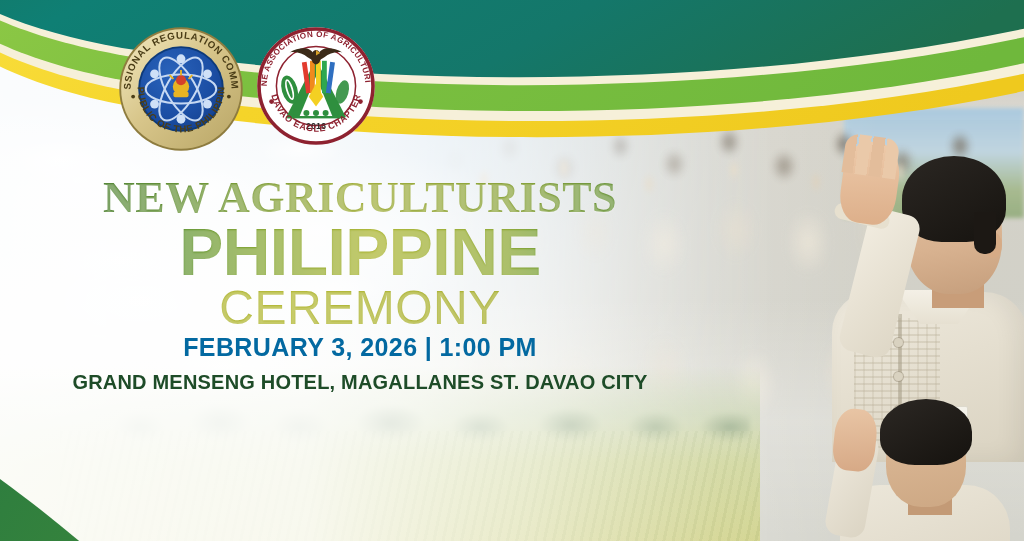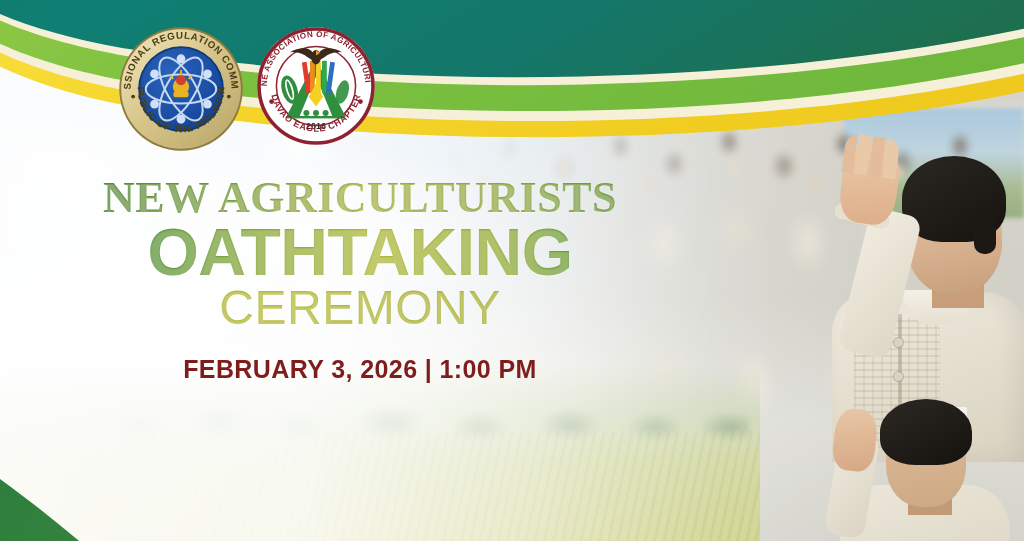--- a/index.html
+++ b/index.html
@@ -239,23 +239,22 @@
     text-shadow:0 1px 2px rgba(255,255,255,.3);
     margin-bottom:-2px;
   }
   .t-line3{
     font-size:48px; font-weight:400; letter-spacing:.5px; line-height:1.04;
     background:linear-gradient(90deg,#a6ae2c 0%, #b0b62d 40%, #a3ab2b 75%, #93a02b 100%);
     -webkit-background-clip:text; background-clip:text; color:transparent;
     text-shadow:0 1px 2px rgba(255,255,255,.3);
   }
   .t-date{
-    margin-top:22px;
     font-size:25px; font-weight:700; letter-spacing:.4px;
-    color:#7f1d1d;
+    color:#0369a1;
   }
   .t-venue{
     margin-top:9px;
     font-size:20px; font-weight:700; letter-spacing:.2px;
     color:#1e4c28;
   }
 </style>
 </head>
 <body>
 
@@ -486,18 +485,19 @@
         <textPath href="#paaBottom" startOffset="50%" text-anchor="middle">DAVAO EAGLE CHAPTER</textPath>
       </text>
       <circle cx="26" cy="126" r="4" fill="#8e2230"></circle>
       <circle cx="174" cy="126" r="4" fill="#8e2230"></circle>
     </svg>
 
   </div>
 
   <div class="text-block">
     <div class="t-line1">NEW AGRICULTURISTS</div>
-    <div class="t-line2">OATHTAKING</div>
+    <div class="t-line2">PHILIPPINE</div>
     <div class="t-line3">CEREMONY</div>
     <div class="t-date">FEBRUARY 3, 2026 | 1:00 PM</div>
+    <div class="t-venue">GRAND MENSENG HOTEL, MAGALLANES ST. DAVAO CITY</div>
   </div>
 
 </div>
 
 </body></html>

